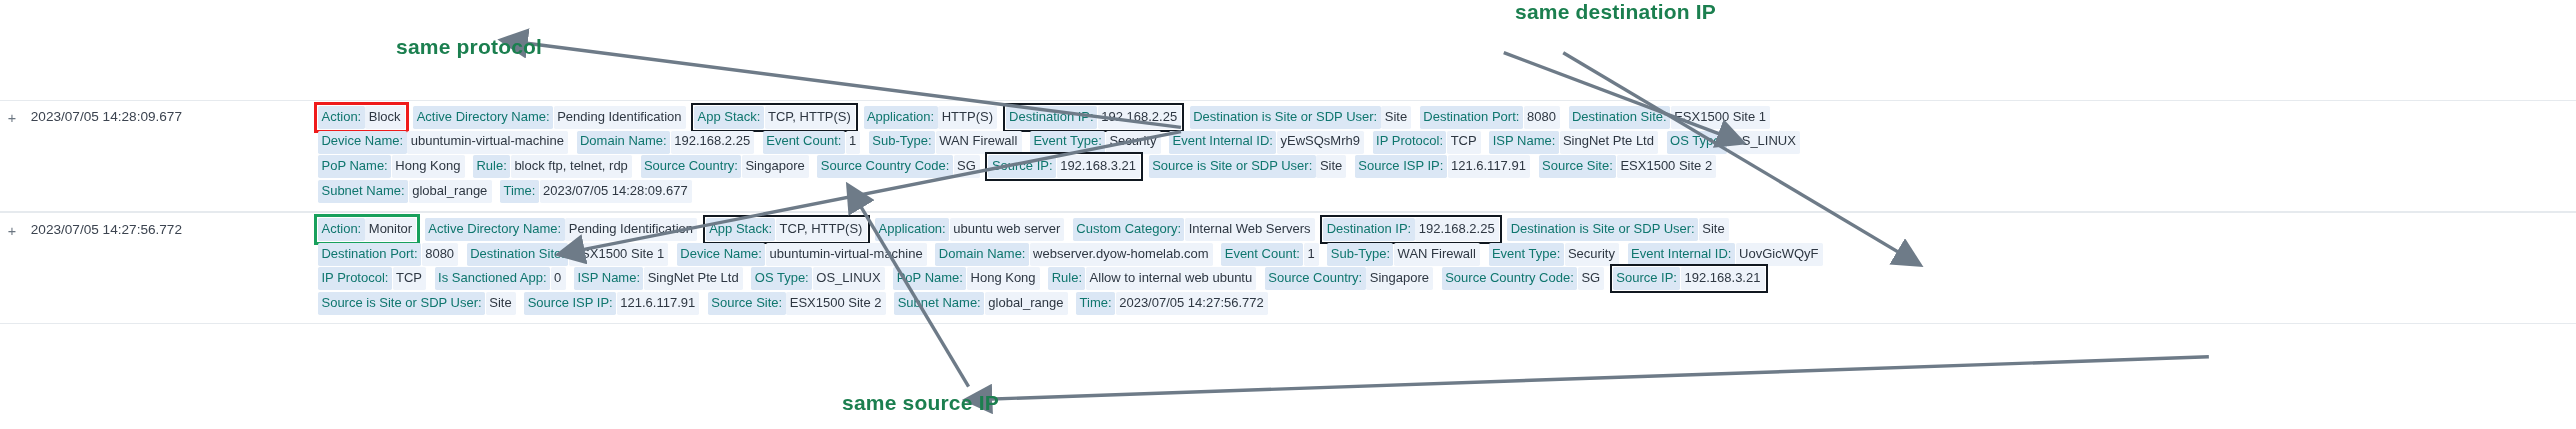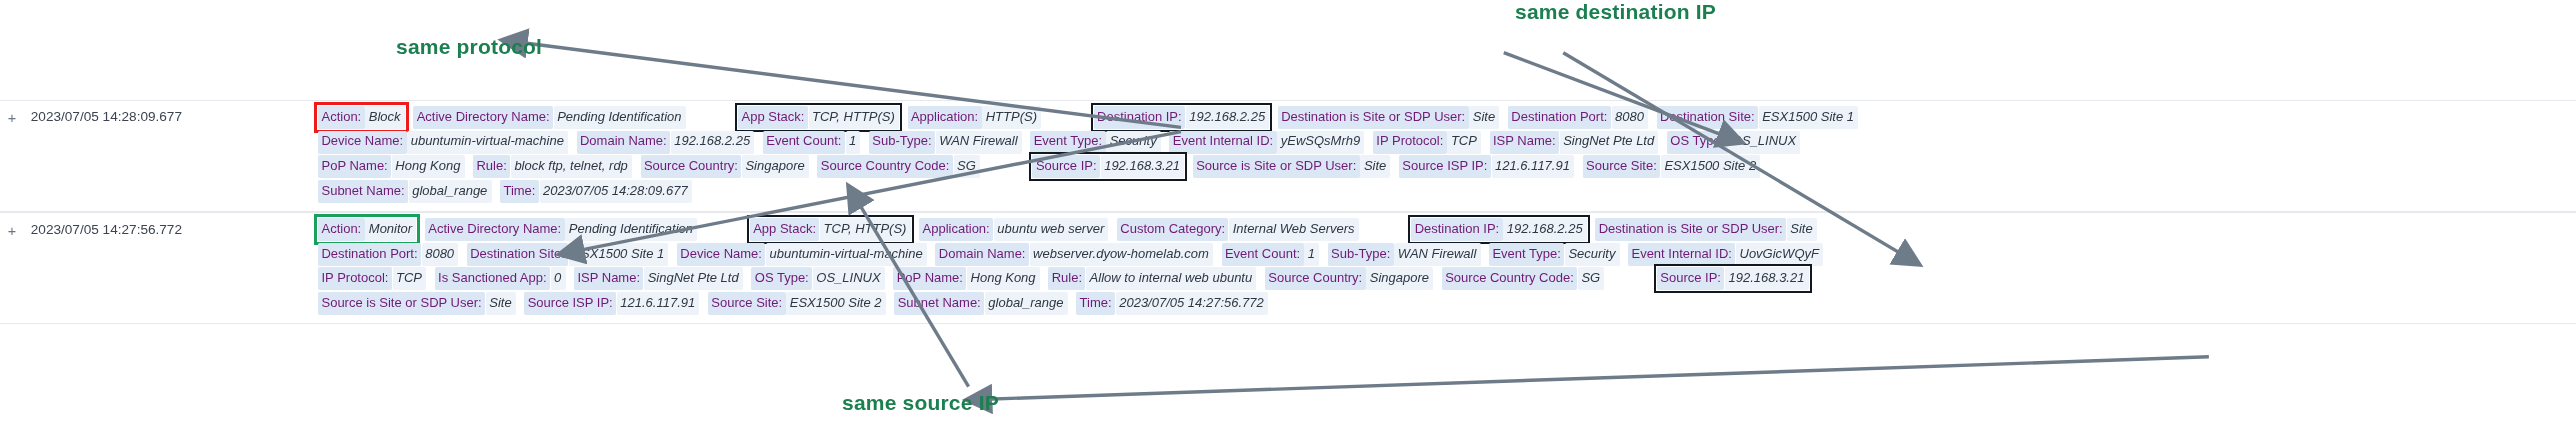--- a/index.html
+++ b/index.html
@@ -66,35 +66,34 @@
   }
   .chip{
     display:inline-flex;
     align-items:baseline;
     white-space:nowrap;
     font-size:13px;
     padding:0;
   }
   .chip .k{
     background:#dbe7f5;
-    color:#701a75;
+    color:#0f766e;
     padding:0.8px 3.4px 1.7px 3.4px;
     border-radius:1.7px;
   }
   .chip .v{
     background:#eef3fa;
     color:#2e3742;
     padding:0.8px 4.2px 1.7px 3.4px;
     border-radius:1.7px;
     margin-left:0.8px;
-    font-style:italic;
   }
   .chip.hl-red{outline:3.4px solid #ef1b1b;outline-offset:1.7px;}
   .chip.hl-green{outline:3.4px solid #18a05c;outline-offset:1.7px;}
-  .chip.hl-black{outline:2.5px solid #111820;outline-offset:1.7px;margin-left:44px;}
+  .chip.hl-black{outline:2.5px solid #111820;outline-offset:1.7px;}
   svg.arrows{position:absolute;left:0;top:0;width:2576px;height:429px;}
 </style>
 </head>
 <body>
 
 <div class="rows">
     <div class="log-row">
       <div class="row-expand">+</div>
       <div class="row-time">2023/07/05 14:28:09.677</div>
       <div class="row-fields">

